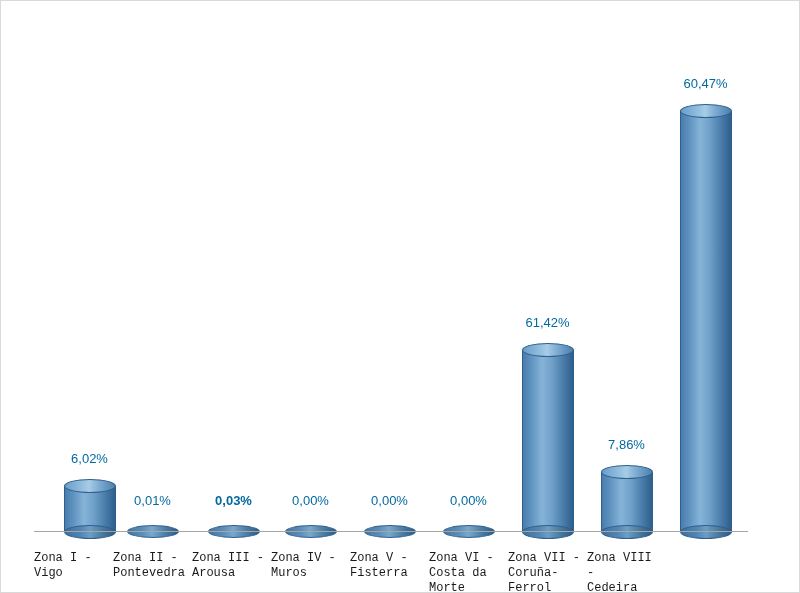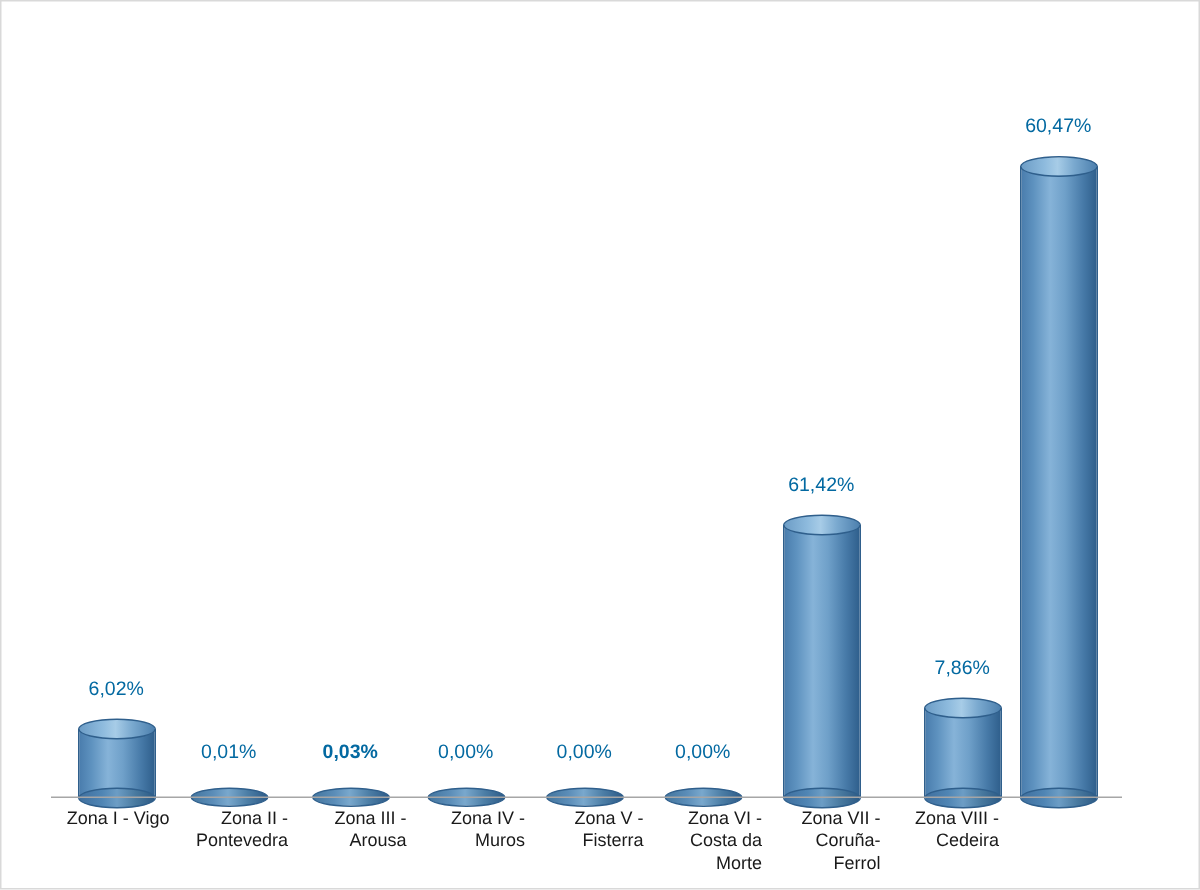--- a/index.html
+++ b/index.html
@@ -137,38 +137,39 @@
   
   #category-labels {
     position: absolute;
     left: 34px;
     top: 535px;
     width: 714px;
     height: 56px;
   }
   .cat-label {
     position: absolute;
-    top: 3px;
+    top: 16px;
     width: 79px;
-    text-align: right;
+    text-align: left;
     font-size: 12px;
     line-height: 15px;
     color: #1a1a1a;
+    font-family: Liberation Mono, monospace;
   }
 </style>
 </head>
 <body>
 
 <div id="chart-root">
 
   <div id="chart-frame"></div>
 
   <div id="plot-area">
 
-    <div class="bar-slot" style="left:4px;">
+    <div class="bar-slot" style="left:16px;">
       <div class="data-label" style="bottom:66px;">6,02%</div>
       <div class="bar-wrap" style="height:46px;">
         <div class="bar-body" style="height:46px;">
           <div class="bar-top"></div>
           <div class="bar-bottom"></div>
         </div>
       </div>
     </div>
 
     <div class="bar-slot" style="left:79px;">
@@ -199,21 +200,21 @@
     <div class="bar-slot" style="left:474px;">
       <div class="data-label" style="bottom:202px;">61,42%</div>
       <div class="bar-wrap" style="height:182px;">
         <div class="bar-body" style="height:182px;">
           <div class="bar-top"></div>
           <div class="bar-bottom"></div>
         </div>
       </div>
     </div>
 
-    <div class="bar-slot" style="left:568px;">
+    <div class="bar-slot" style="left:553px;">
       <div class="data-label" style="bottom:80px;">7,86%</div>
       <div class="bar-wrap" style="height:60px;">
         <div class="bar-body" style="height:60px;">
           <div class="bar-top"></div>
           <div class="bar-bottom"></div>
         </div>
       </div>
     </div>
 
     <div class="bar-slot" style="left:632px;">

